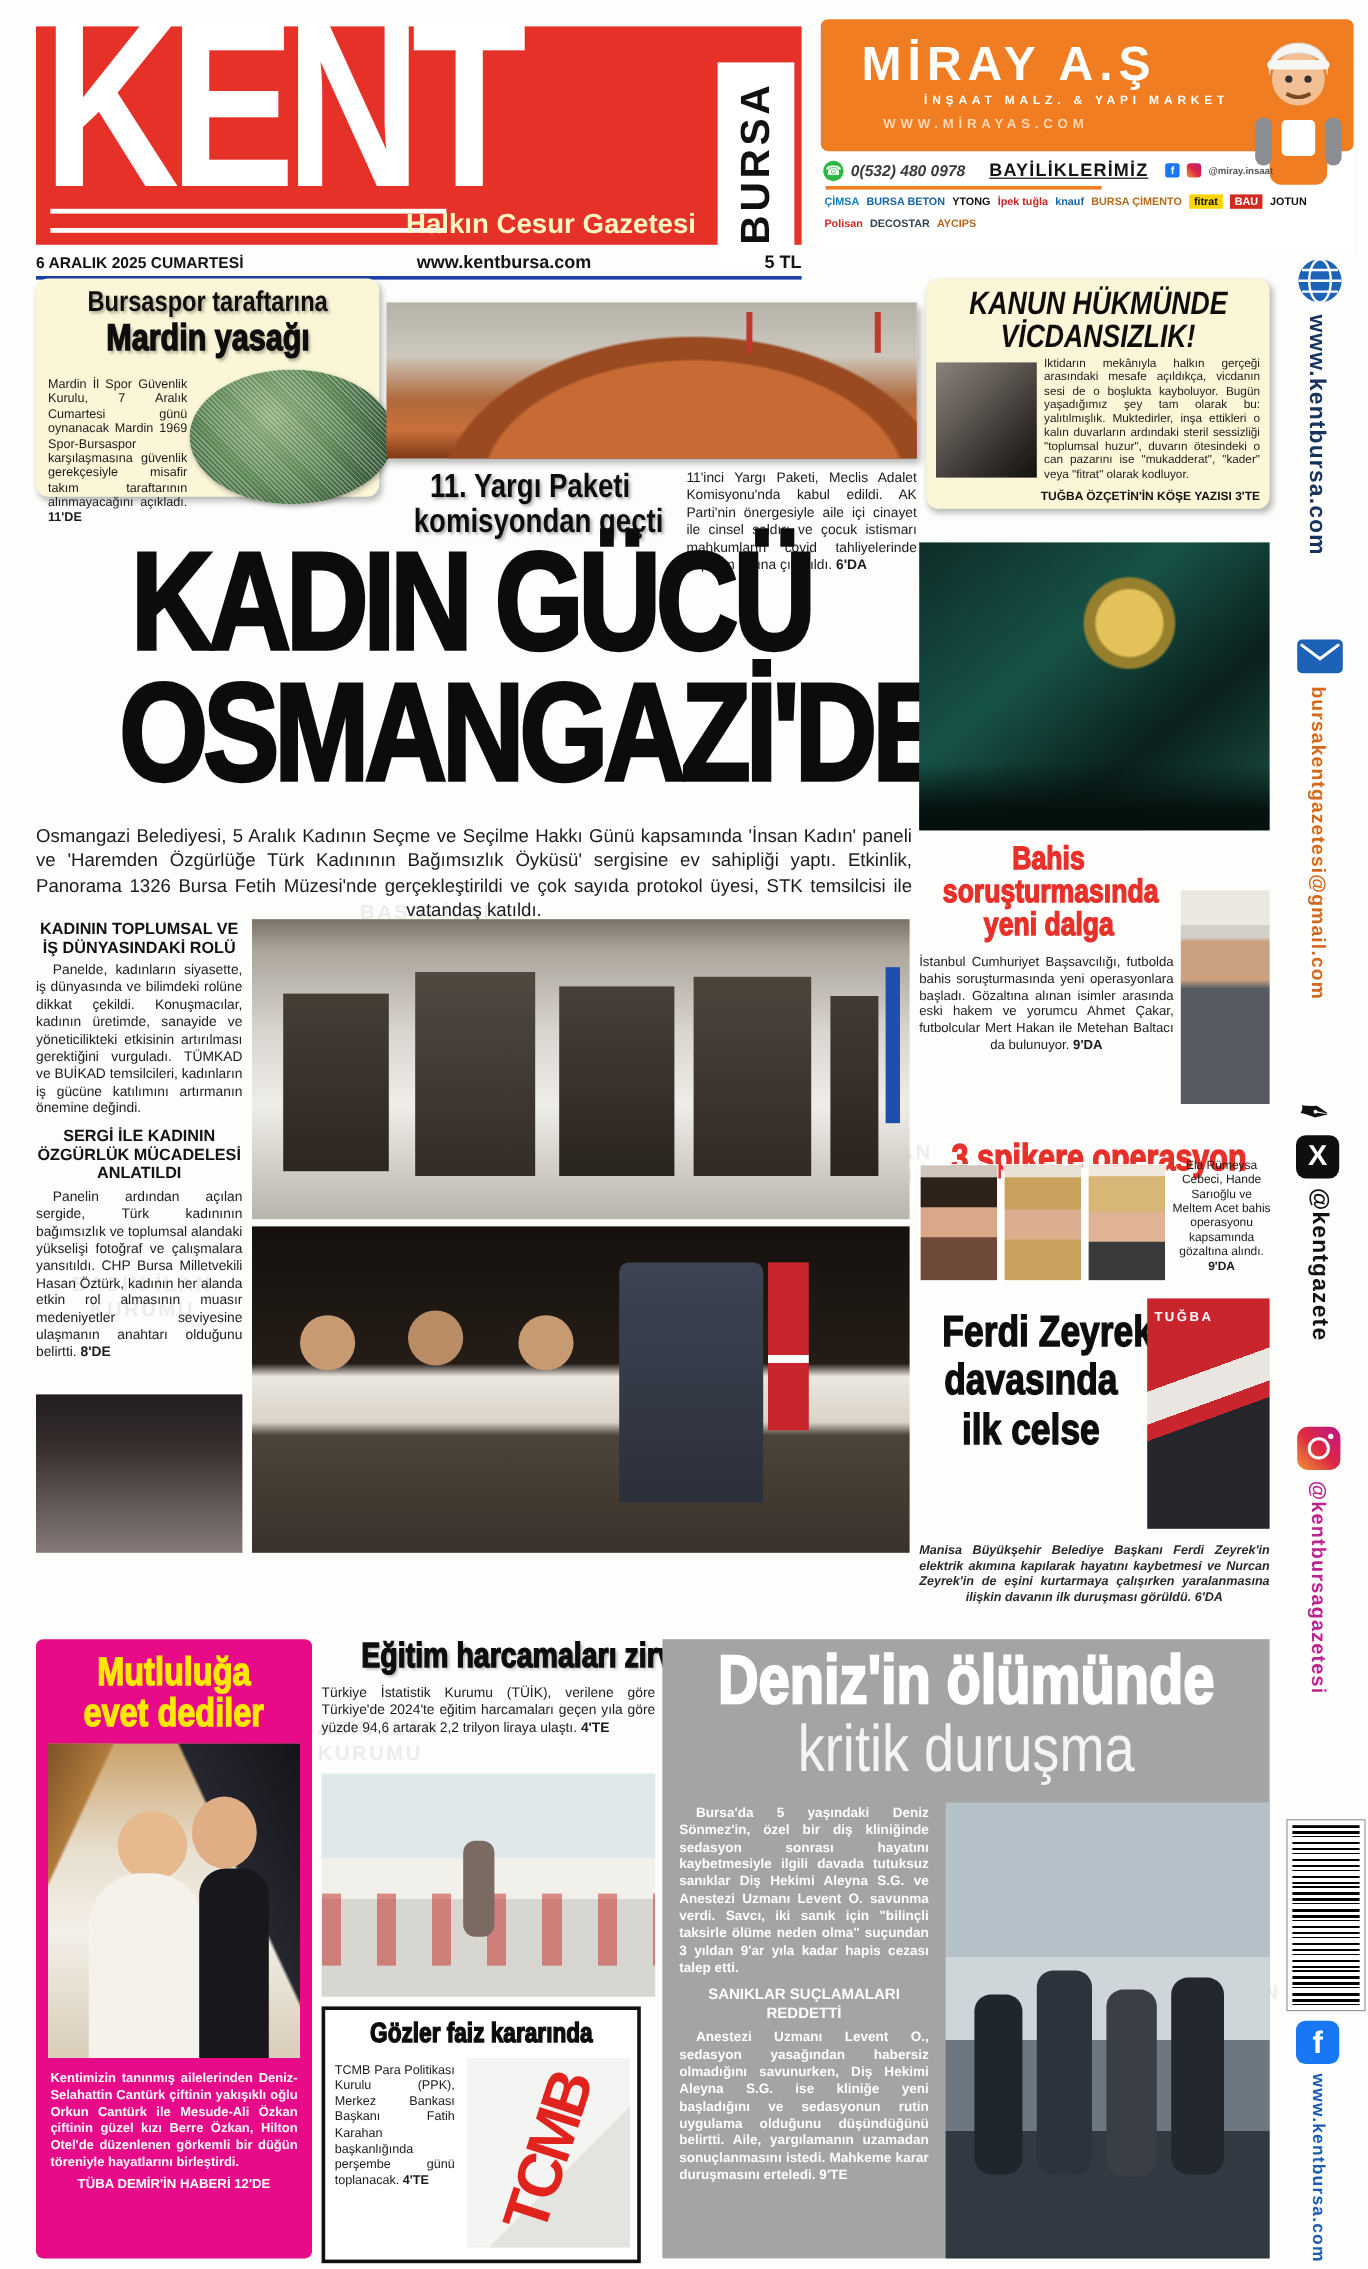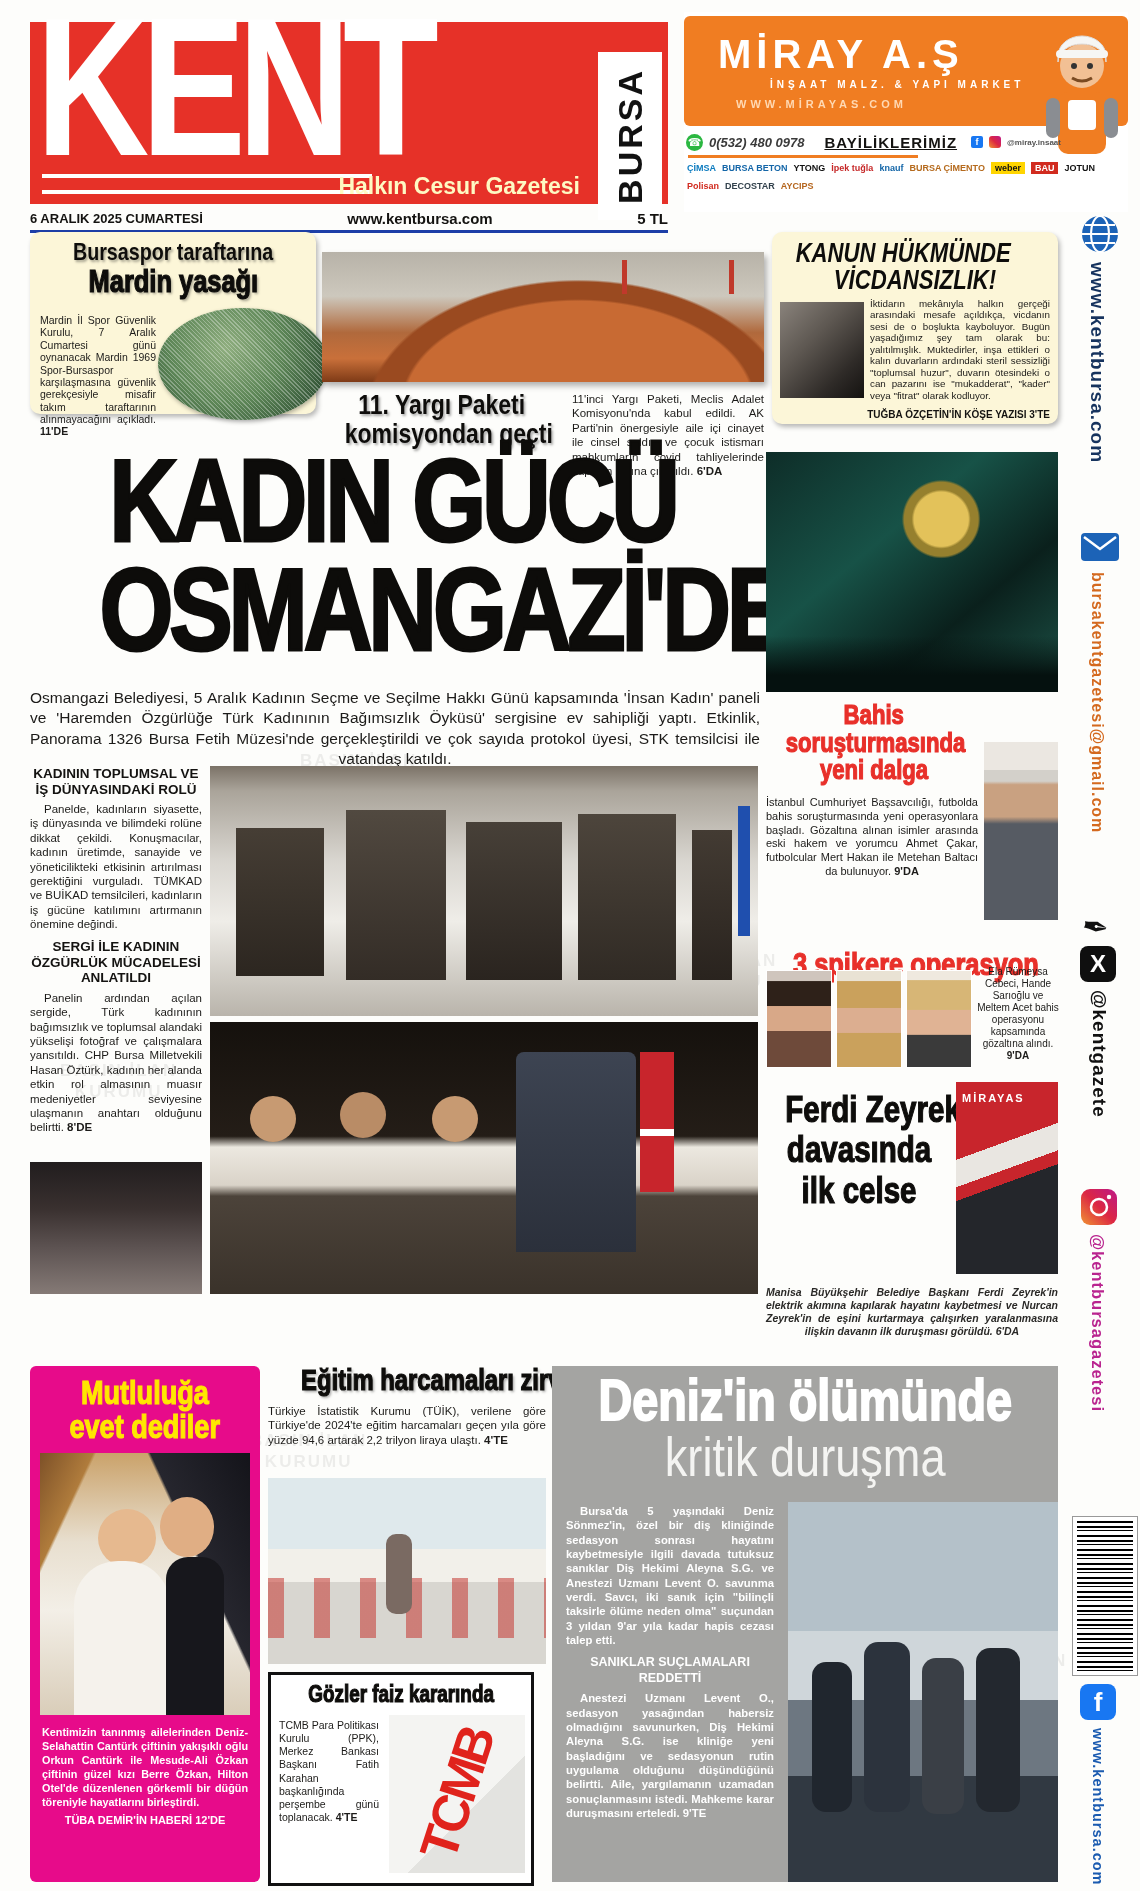--- a/index.html
+++ b/index.html
@@ -91,21 +91,21 @@
       <span style="font-size:8px;font-weight:700;color:#555;">@miray.insaat</span>
     </div>
     <div class="abs" style="left:4px;top:143px;width:230px;height:3px;background:#f07d22;"></div>
     <div class="abs" style="left:0;top:150px;width:444px;display:flex;flex-wrap:wrap;align-items:center;row-gap:7px;">
       <span class="brand" style="color:#0c7bbf;">ÇİMSA</span>
       <span class="brand" style="color:#1466a8;">BURSA BETON</span>
       <span class="brand" style="color:#111;">YTONG</span>
       <span class="brand" style="color:#c62828;">İpek tuğla</span>
       <span class="brand" style="color:#1466a8;">knauf</span>
       <span class="brand" style="color:#b56a1d;">BURSA ÇİMENTO</span>
-      <span class="brand" style="background:#ffd500;color:#111;padding:1px 4px;">weber</span>
+      <span class="brand" style="background:#ffd500;color:#111;padding:1px 4px;">fitrat</span>
       <span class="brand" style="background:#d12b1f;color:#fff;padding:1px 4px;">BAU</span>
       <span class="brand" style="color:#111;">JOTUN</span>
       <span class="brand" style="color:#d12b1f;">Polisan</span>
       <span class="brand" style="color:#33424d;">DECOSTAR</span>
       <span class="brand" style="color:#b5651d;">AYCIPS</span>
     </div>
   </div>
 
   <div class="cream abs" style="left:30px;top:232px;width:286px;height:182px;">
     <div style="text-align:center;padding-top:6px;font-size:24px;" class="hl shadowed"><span class="cx">Bursaspor taraftarına</span></div>
@@ -124,21 +124,21 @@
     <div class="abs" style="right:30px;top:8px;width:5px;height:34px;background:#c0392b;"></div>
   </div>
 
   <div class="abs" style="left:322px;top:390px;width:240px;text-align:center;">
     <div class="hl shadowed" style="font-size:28px;line-height:1.05;"><span class="cx">11. Yargı Paketi</span></div>
     <div class="hl shadowed" style="font-size:28px;line-height:1.05;"><span class="cx">komisyondan geçti</span></div>
   </div>
   <div class="abs body" style="left:572px;top:392px;width:192px;font-size:11.5px;text-align:justify;"><span>11'inci Yargı Paketi, Meclis Adalet Komisyonu'nda kabul edildi. AK Parti'nin önergesiyle aile içi cinayet ile cinsel saldırı ve çocuk istismarı mahkumların covid tahliyelerinde kapsam dışına çıkarıldı.</span> <span class="pref">6'DA</span></div>
 
   <div class="cream abs" style="left:772px;top:232px;width:286px;height:192px;">
-    <div style="padding-top:6px;font-size:27px;font-style:italic;" class="hl"><span class="cx">KANUN HÜKMÜNDE</span></div>
+    <div style="text-align:center;padding-top:6px;font-size:27px;font-style:italic;" class="hl"><span class="cx">KANUN HÜKMÜNDE</span></div>
     <div style="text-align:center;font-size:27px;font-style:italic;margin-top:-4px;" class="hl"><span class="cx">VİCDANSIZLIK!</span></div>
     <div class="abs" style="left:8px;top:66px;width:270px;height:104px;overflow:hidden;">
       <div class="ph" style="position:relative;float:left;width:84px;height:96px;margin:4px 6px 2px 0;background:linear-gradient(135deg,#8a837c 0%,#5c5650 40%,#2e2a27 75%,#141210 100%);"></div>
       <div class="body" style="font-size:9.8px;line-height:1.17;">İktidarın mekânıyla halkın gerçeği arasındaki mesafe açıldıkça, vicdanın sesi de o boşlukta kayboluyor. Bugün yaşadığımız şey tam olarak bu: yalıtılmışlık. Muktedirler, inşa ettikleri o kalın duvarların ardındaki steril sessizliği "toplumsal huzur", duvarın ötesindeki o can pazarını ise "mukadderat", "kader" veya "fitrat" olarak kodluyor.</div>
     </div>
     <div class="abs" style="right:8px;bottom:4px;font-size:10px;font-weight:700;text-align:right;">TUĞBA ÖZÇETİN'İN KÖŞE YAZISI 3'TE</div>
   </div>
 
   <div class="abs" style="left:24px;top:448px;width:738px;text-align:center;color:#0d0c0a;">
     <div style="font-size:116px;font-weight:700;line-height:.92;letter-spacing:-5px;"><span class="cx stroke3">KADIN GÜCÜ</span></div>
@@ -189,21 +189,21 @@
   <div class="ph" style="left:836px;top:970px;width:64px;height:96px;border:1px solid #fff;background:linear-gradient(180deg,#e9e2d4 0 10%,#caa15c 11% 38%,#dcae90 39% 64%,#caa15c 65% 100%);"></div>
   <div class="ph" style="left:906px;top:970px;width:64px;height:96px;border:1px solid #fff;background:linear-gradient(180deg,#efe9df 0 9%,#d7b676 10% 40%,#e0b394 41% 66%,#3a3a3a 67% 100%);"></div>
   <div class="abs" style="left:976px;top:966px;width:84px;font-size:10px;line-height:1.2;text-align:center;color:#1c1b19;"><span>Ela Rümeysa Cebeci, Hande Sarıoğlu ve Meltem Acet bahis operasyonu kapsamında gözaltına alındı.</span> <span class="pref">9'DA</span></div>
 
   <div class="abs hl" style="left:766px;top:1090px;width:186px;text-align:center;font-size:36px;line-height:1.12;">
     <div><span class="cx stroke1">Ferdi Zeyrek</span></div>
     <div><span class="cx stroke1">davasında</span></div>
     <div><span class="cx stroke1">ilk celse</span></div>
   </div>
   <div class="ph" style="left:956px;top:1082px;width:102px;height:192px;background:linear-gradient(160deg,#c8252c 0 34%,#e9e6e1 34% 46%,#c8252c 46% 52%,#24262b 52% 100%);">
-    <div class="abs" style="left:6px;top:10px;color:#fff;font-weight:700;font-size:11px;letter-spacing:2px;">MİRAYAS</div>
+    <div class="abs" style="left:6px;top:10px;color:#fff;font-weight:700;font-size:11px;letter-spacing:2px;">TUĞBA</div>
   </div>
   <div class="abs" style="left:766px;top:1286px;width:292px;font-size:10.5px;font-style:italic;font-weight:700;line-height:1.25;text-align:justify;text-align-last:center;color:#2a2927;"><span>Manisa Büyükşehir Belediye Başkanı Ferdi Zeyrek'in elektrik akımına kapılarak hayatını kaybetmesi ve Nurcan Zeyrek'in de eşini kurtarmaya çalışırken yaralanmasına ilişkin davanın ilk duruşması görüldü.</span> <span class="pref">6'DA</span></div>
 
   <div class="abs" style="left:30px;top:1366px;width:230px;height:516px;background:#e70b8a;border-radius:6px;">
     <div style="text-align:center;padding-top:10px;color:#ffe700;font-weight:700;font-size:33px;line-height:1.02;">
       <div><span class="cx stroke1">Mutluluğa</span></div>
       <div><span class="cx stroke1">evet dediler</span></div>
     </div>
     <div class="ph" style="position:relative;margin:10px auto 0;width:210px;height:262px;background:
       linear-gradient(115deg,#7d5128 0%,#b07c3c 16%,transparent 17%),

